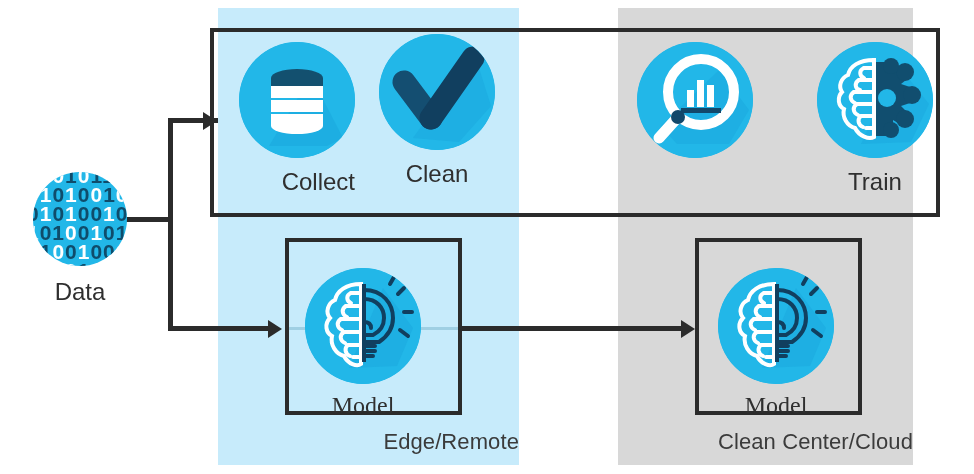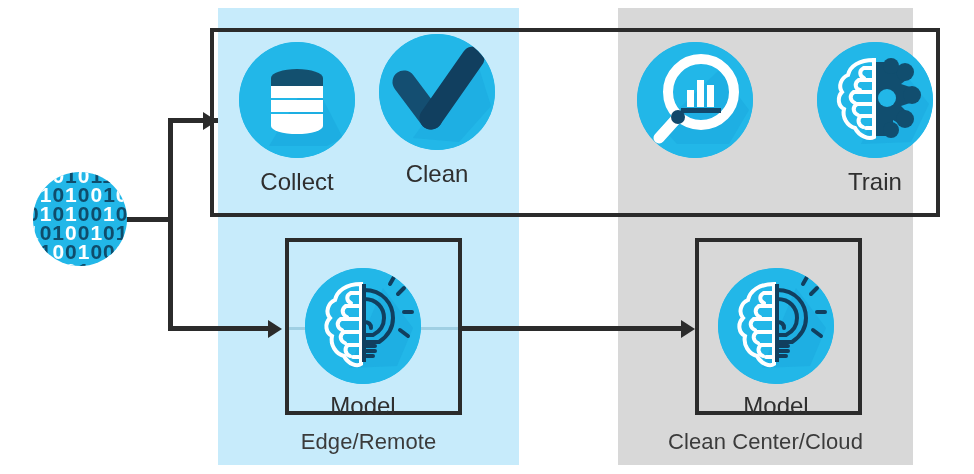--- a/index.html
+++ b/index.html
@@ -3,21 +3,21 @@
 <meta charset="utf-8">
 <style>
   html,body{margin:0;padding:0;background:#ffffff;}
   body{font-family:"Liberation Sans",sans-serif;}
   #stage{position:relative;width:974px;height:474px;background:#fff;overflow:hidden;}
 
   
   .zone{position:absolute;top:8px;height:457px;}
   #zone-edge{left:218px;width:301px;background:#c7ebfb;}
   #zone-dc{left:618px;width:295px;background:#d8d8d8;}
-  .zone-label{position:absolute;left:0;right:0;bottom:10px;text-align:center;
+  .zone-label{position:absolute;left:0;right:0;bottom:10px;text-align:right;
     font-size:22px;color:#3b3b3b;letter-spacing:.1px;}
 
   
   .box{position:absolute;border:4px solid #2b2b2b;box-sizing:border-box;}
   #top-box{left:210px;top:28px;width:730px;height:189px;}
   #model-box-edge{left:285px;top:238px;width:177px;height:177px;}
   #model-box-dc{left:695px;top:238px;width:167px;height:177px;}
 
   
   .line{position:absolute;background:#2b2b2b;}
@@ -35,34 +35,34 @@
   
   #data-node{left:33px;top:172px;}
   #data-circle{width:94px;height:94px;background:#22b7e8;position:relative;overflow:hidden;}
   .bits{position:absolute;inset:-6px;font-family:"Liberation Sans",sans-serif;
     font-weight:bold;font-size:21px;line-height:19px;letter-spacing:1px;
     word-break:break-all;text-align:left;color:#0f4c6b;}
   .bits span.w{color:#ffffff;}
   #data-node .caption{margin-top:12px;font-size:24px;}
 
   
-  #node-collect{left:239px;top:42px;}
+  #node-collect{left:239px;top:42px;text-align:right;}
   #node-clean{left:379px;top:34px;}
   #node-correlate{left:637px;top:42px;}
   #node-train{left:817px;top:42px;}
   #node-collect .circle,#node-clean .circle,#node-correlate .circle,#node-train .circle{
     width:116px;height:116px;}
   #node-collect .caption,#node-clean .caption,#node-correlate .caption,#node-train .caption{
     margin-top:10px;}
 
   
   #node-model-edge{left:305px;top:268px;}
   #node-model-dc{left:718px;top:268px;}
   #node-model-edge .circle,#node-model-dc .circle{width:116px;height:116px;}
-  #node-model-edge .caption,#node-model-dc .caption{margin-top:8px;}
+  #node-model-edge .caption,#node-model-dc .caption{margin-top:8px;font-family:Liberation Serif, serif;}
 
   svg{display:block;}
 </style>
 </head>
 <body>
 
 <div id="stage">
 
   <div class="zone" id="zone-edge">
     <div class="zone-label">Edge/Remote</div>
@@ -88,20 +88,21 @@
   <div class="box" id="top-box"></div>
   <div class="box" id="model-box-edge"></div>
   <div class="box" id="model-box-dc"></div>
 
   <div class="node" id="data-node">
     <div class="circle" id="data-circle">
       <div class="bits">
         <span class="w">1</span>0<span class="w">0</span>1<span class="w">0</span>11<span class="w">0</span>0<span class="w">1</span>0<span class="w">1</span>0<span class="w">0</span>1<span class="w">0</span>0<span class="w">1</span>0<span class="w">1</span>00<span class="w">1</span>0<span class="w">1</span>01<span class="w">0</span>0<span class="w">1</span>01<span class="w">0</span>1<span class="w">0</span>0<span class="w">1</span>00<span class="w">1</span>0<span class="w">1</span>0<span class="w">0</span>1<span class="w">0</span>1
       </div>
     </div>
+    <div class="caption">Data</div>
   </div>
 
   <div class="node" id="node-collect">
     <div class="circle">
       <svg width="116" height="116" viewBox="0 0 116 116">
         <circle cx="58" cy="58" r="58" fill="#22b7e8"></circle>
         <path d="M72 34 L104 96 L88 104 L30 104 Z" fill="#1aa8dd" opacity=".55"></path>
         <ellipse cx="58" cy="36" rx="26" ry="9" fill="#13506f"></ellipse>
         <rect x="32" y="36" width="52" height="10" fill="#13506f"></rect>
         <rect x="32" y="44" width="52" height="12" fill="#ffffff"></rect>

